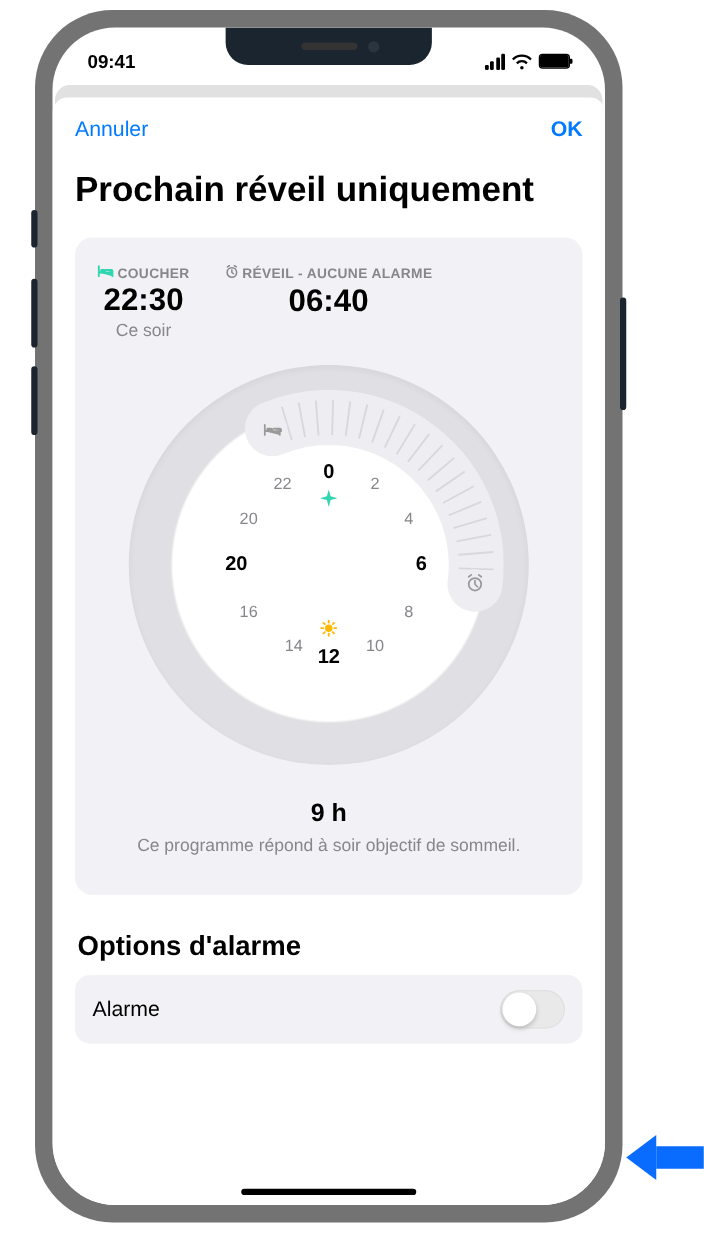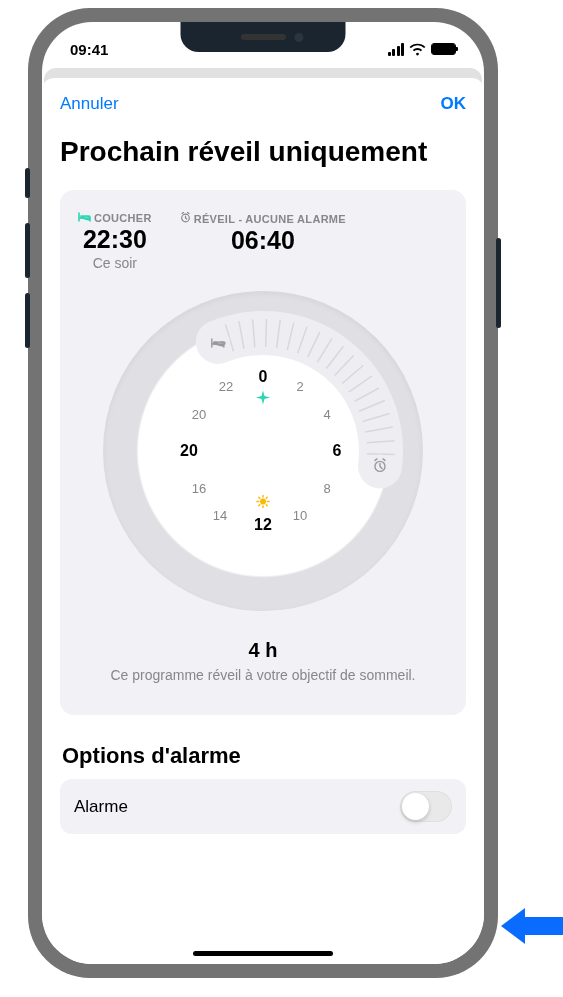--- a/index.html
+++ b/index.html
@@ -307,40 +307,40 @@
             </g>
           </svg>
           <div class="dial-numbers" id="dial-numbers">
               <div class="dial-num bold" style="left: 88px; top: 14px;">0</div>
               <div class="dial-num" style="left: 125px; top: 23.9141px;">2</div>
               <div class="dial-num" style="left: 152.086px; top: 51px;">4</div>
               <div class="dial-num bold" style="left: 162px; top: 88px;">6</div>
               <div class="dial-num" style="left: 152.086px; top: 125px;">8</div>
               <div class="dial-num" style="left: 125px; top: 152.086px;">10</div>
               <div class="dial-num bold" style="left: 88px; top: 162px;">12</div>
-              <div class="dial-num" style="left: 45px; top: 152.086px;">14</div>
+              <div class="dial-num" style="left: 60px; top: 152.086px;">14</div>
               <div class="dial-num" style="left: 23.9141px; top: 125px;">16</div>
               <div class="dial-num bold" style="left: 14px; top: 88px;">20</div>
               <div class="dial-num" style="left: 23.9141px; top: 51px;">20</div>
               <div class="dial-num" style="left: 51px; top: 23.9141px;">22</div>
               <div class="dial-center-icon" style="left: 88px; top: 36px;"><svg width="14" height="14">
                   <path d="M7 0l1.5 5.5L14 7l-5.5 1.5L7 14l-1.5-5.5L0 7l5.5-1.5z" fill="#30d5b2"></path>
                 </svg></div>
               <div class="dial-center-icon" style="left: 88px; top: 140px;"><svg width="14" height="14">
                   <circle cx="7" cy="7" r="3" fill="#ffb800"></circle>
                   <g stroke="#ffb800" stroke-width="1.5" stroke-linecap="round">
                     <path d="M7 1v1.5M7 11.5V13M1 7h1.5M11.5 7H13M2.8 2.8l1 1M10.2 10.2l1 1M2.8 11.2l1-1M10.2 3.8l1-1"></path>
                   </g>
                 </svg></div>
             </div>
         </div>
 
         <div class="duration-block">
-          <div class="duration-hours">4 h</div>
-          <div class="duration-text">Ce programme réveil à votre objectif de sommeil.</div>
+          <div class="duration-hours">9 h</div>
+          <div class="duration-text">Ce programme répond à soir objectif de sommeil.</div>
         </div>
       </div>
 
       <div class="section-title">Options d'alarme</div>
       <div class="option-row">
         <span class="option-label">Alarme</span>
         <div class="toggle">
           <div class="toggle-knob"></div>
         </div>
       </div>

